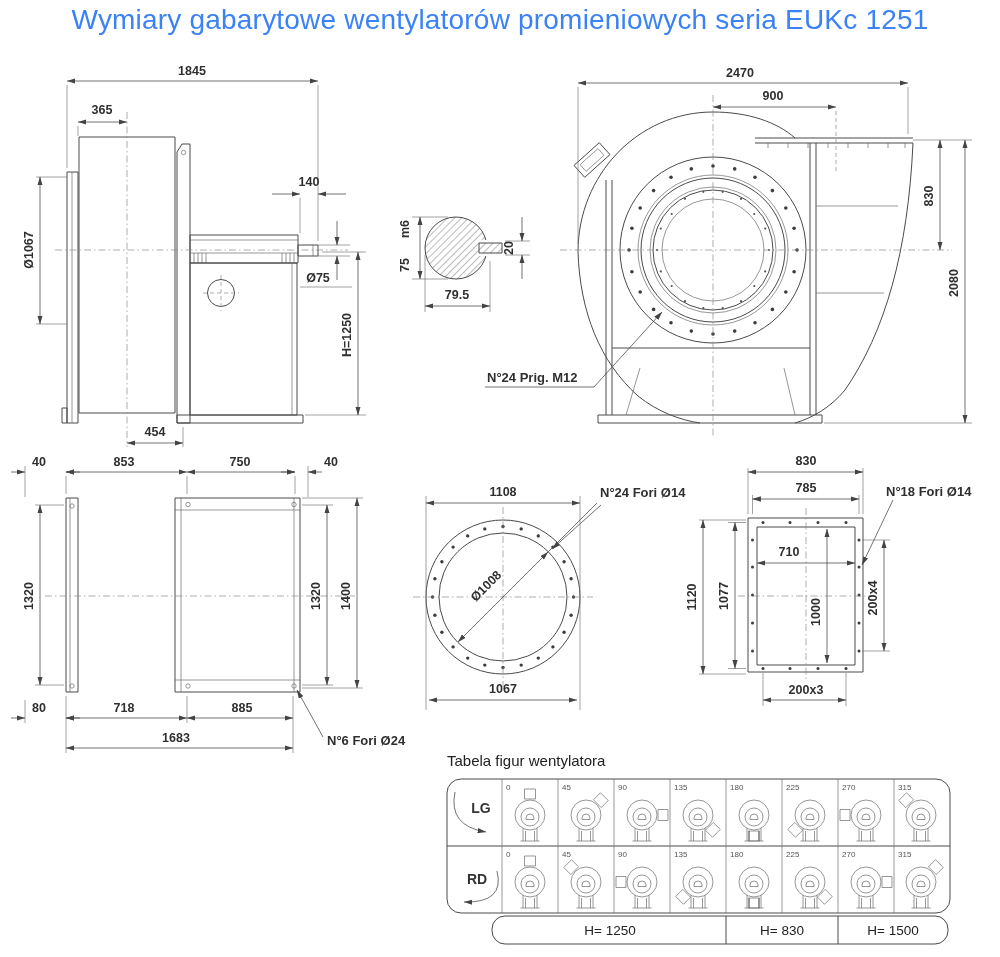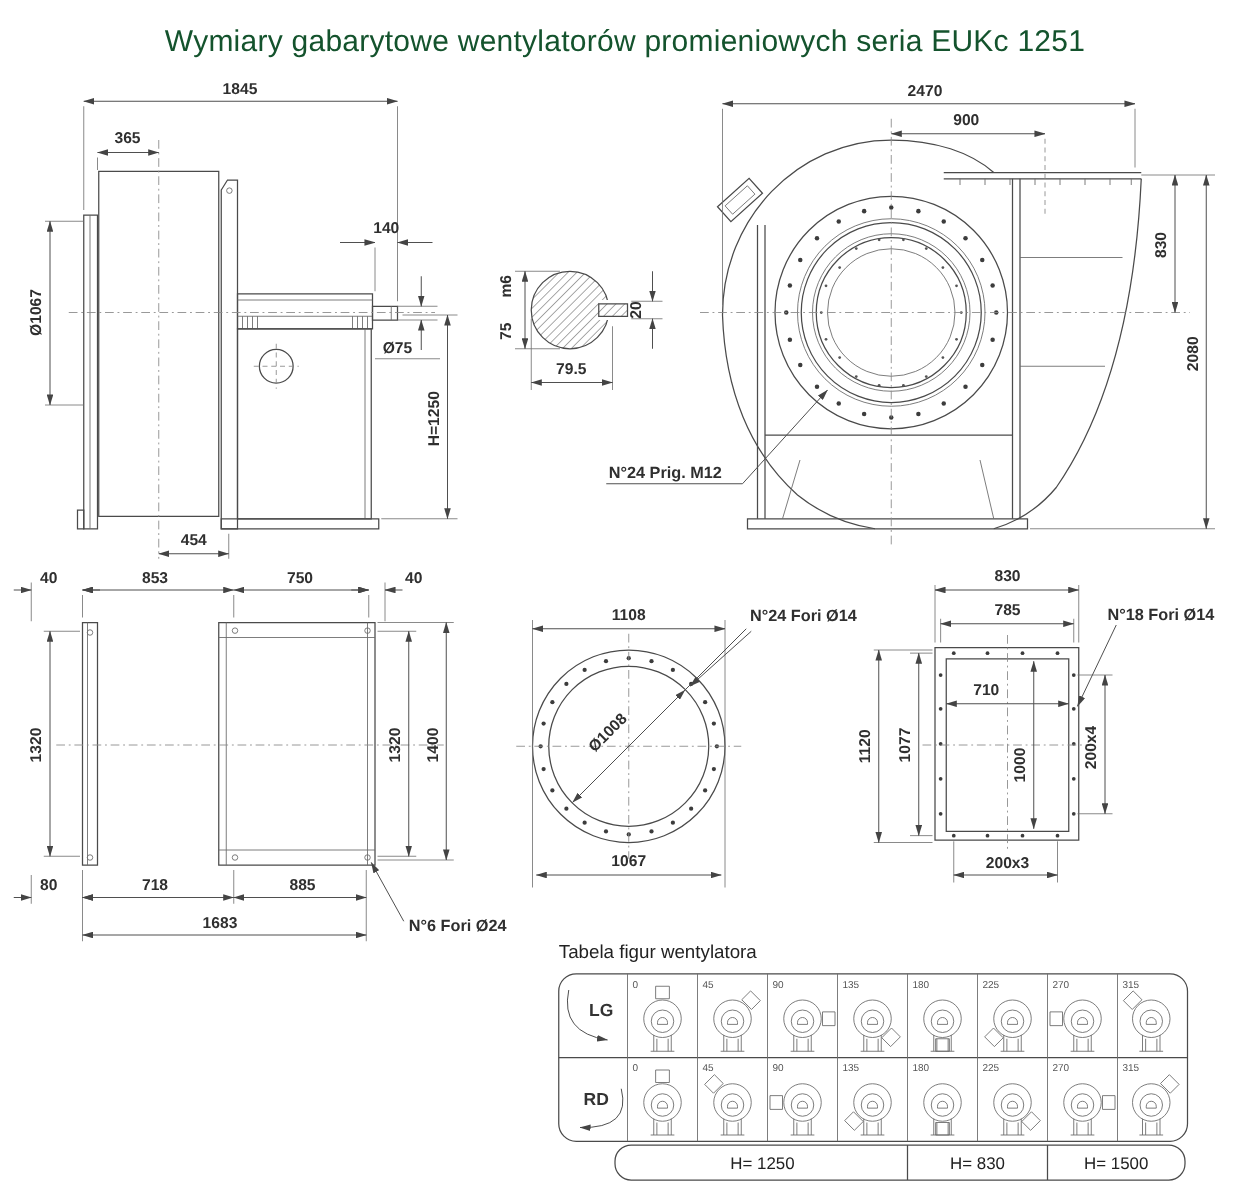--- a/index.html
+++ b/index.html
@@ -1,18 +1,18 @@
 <!DOCTYPE html>
 <html><head>
 <meta charset="utf-8">
 <style>
   html,body{margin:0;padding:0;background:#ffffff;}
   body{width:1000px;height:957px;position:relative;font-family:"Liberation Sans",sans-serif;}
-  .page-title{position:absolute;top:20px;left:0;width:1000px;text-align:center;
-    font-size:24px;color:#14532d;letter-spacing:.2px;}
+  .page-title{position:absolute;top:4px;left:0;width:1000px;text-align:center;
+    font-size:28px;color:#3b82f6;letter-spacing:.2px;}
   svg{position:absolute;top:0;left:0;}
   svg line,svg path,svg rect,svg circle,svg polyline{vector-effect:non-scaling-stroke;}
   .ln{stroke:#4a4a4a;stroke-width:1;fill:none;}
   .lnthin{stroke:#6a6a6a;stroke-width:.7;fill:none;}
   .dimln{stroke:#4f4f4f;stroke-width:.8;fill:none;}
   .ext{stroke:#6f6f6f;stroke-width:.65;fill:none;}
   .cl{stroke:#8a8a8a;stroke-width:.7;fill:none;stroke-dasharray:7 3 1.5 3;}
   .dash{stroke:#8a8a8a;stroke-width:.7;fill:none;stroke-dasharray:4 3;}
   text{fill:#2f2f2f;}
   .dim{font:bold 12.5px "Liberation Sans",sans-serif;}

